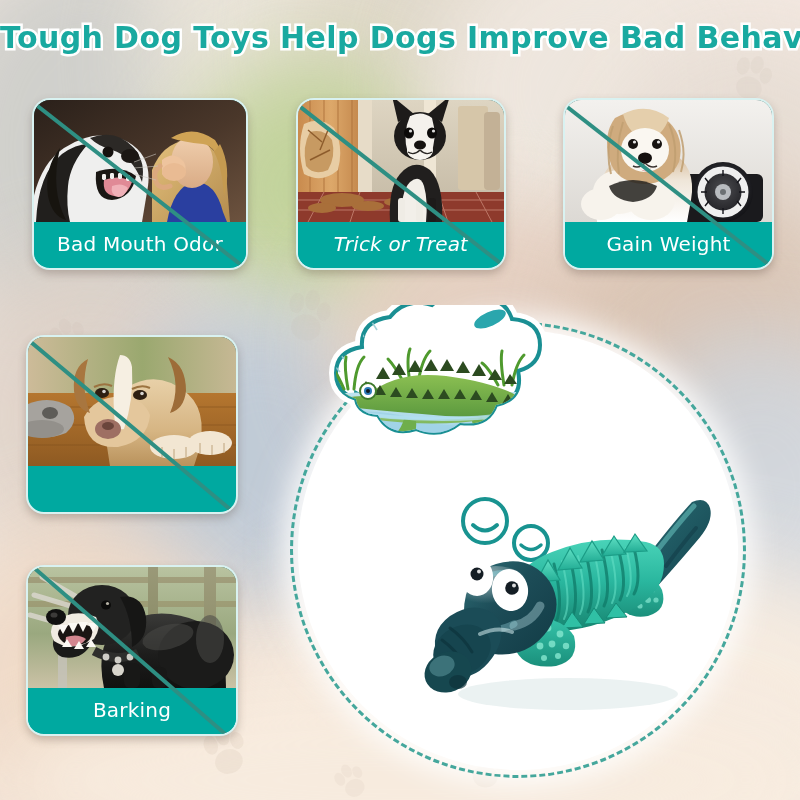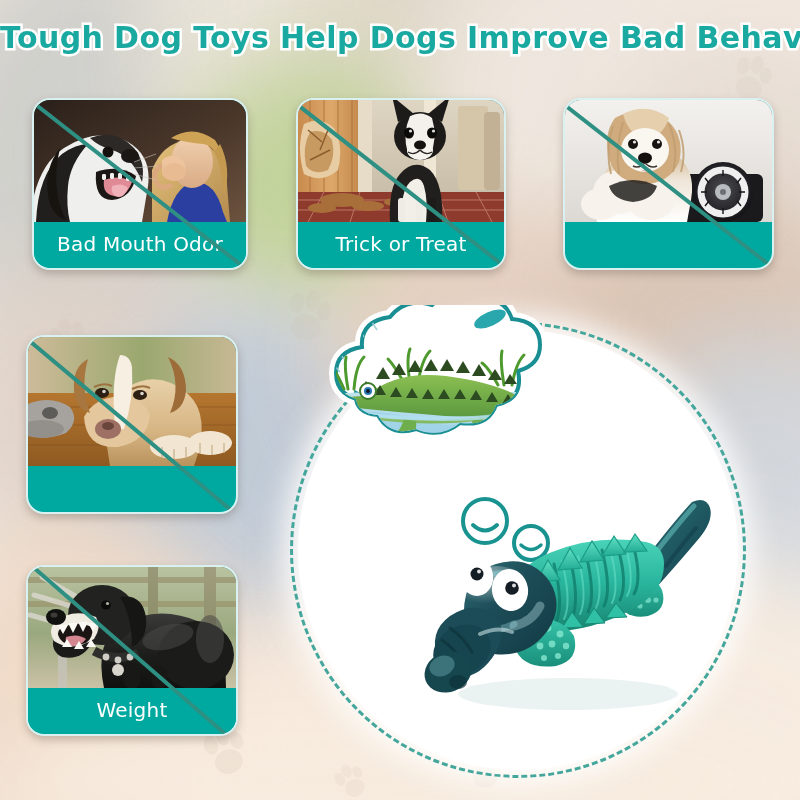--- a/index.html
+++ b/index.html
@@ -243,21 +243,21 @@
         </g>
       </svg>
     </div>
   </div>
   <div class="label">Bad Mouth Odor</div>
   <div class="strike">
     <div class="ln" style="transform:rotate(38deg);"></div>
   </div>
 </div>
 
-<div class="card" style="left:296px;top:98px;width:206px;height:168px;">
+<div class="card" style="left:296px;top:98px;width:206px;height:168px;font-style:italic;">
   <div class="photo" style="height:122px;">
     <div class="scene">
       <svg width="206" height="122" viewBox="0 0 206 122" preserveAspectRatio="xMidYMid slice">
         <defs>
           <linearGradient id="c2wood" x1="0" y1="0" x2="1" y2="0">
             <stop offset="0%" stop-color="#c98b4e"></stop>
               <stop offset="50%" stop-color="#dda86a"></stop>
             <stop offset="100%" stop-color="#c08348"></stop>
           </linearGradient>
           <linearGradient id="c2wall" x1="0" y1="0" x2="0" y2="1">
@@ -404,20 +404,21 @@
         <circle cx="93.5" cy="42" r="1.6" fill="#fff" opacity=".9"></circle>
 
         <ellipse cx="80" cy="58" rx="7" ry="5.5" fill="#14100e"></ellipse>
         <path d="M80 63 q-6 6 -12 3 M80 63 q6 6 12 3" stroke="#3a3330" stroke-width="1.6" fill="none"></path>
         <path d="M74 68 q6 5 12 0 q-4 7 -12 0 Z" fill="#d88f93"></path>
 
         <path d="M44 86 q24 -12 48 0 q-4 14 -24 16 q-20 -2 -24 -16 Z" fill="#23211f" opacity=".85"></path>
       </svg>
     </div>
   </div>
+  <div class="label">Gain Weight</div>
   <div class="strike">
     <div class="ln" style="transform:rotate(38deg);"></div>
   </div>
 </div>
 
 <div class="card" style="left:26px;top:335px;width:208px;height:175px;">
   <div class="photo" style="height:129px;">
     <div class="scene">
       <svg width="208" height="129" viewBox="0 0 208 129" preserveAspectRatio="xMidYMid slice">
         <defs>
@@ -561,21 +562,21 @@
         </g>
         <circle cx="90" cy="103" r="6" fill="#d8d5cc"></circle>
 
         <g fill="#181817">
           <rect x="96" y="96" width="16" height="25" rx="6"></rect>
           <rect x="124" y="100" width="15" height="21" rx="6"></rect>
         </g>
       </svg>
     </div>
   </div>
-  <div class="label">Weight</div>
+  <div class="label">Barking</div>
   <div class="strike">
     <div class="ln" style="transform:rotate(41deg);"></div>
   </div>
 </div>
 
 <div id="thought">
   <svg width="265" height="200" viewBox="0 0 265 200">
     <defs>
       <clipPath id="cloudClip">
         <path d="M58 96

